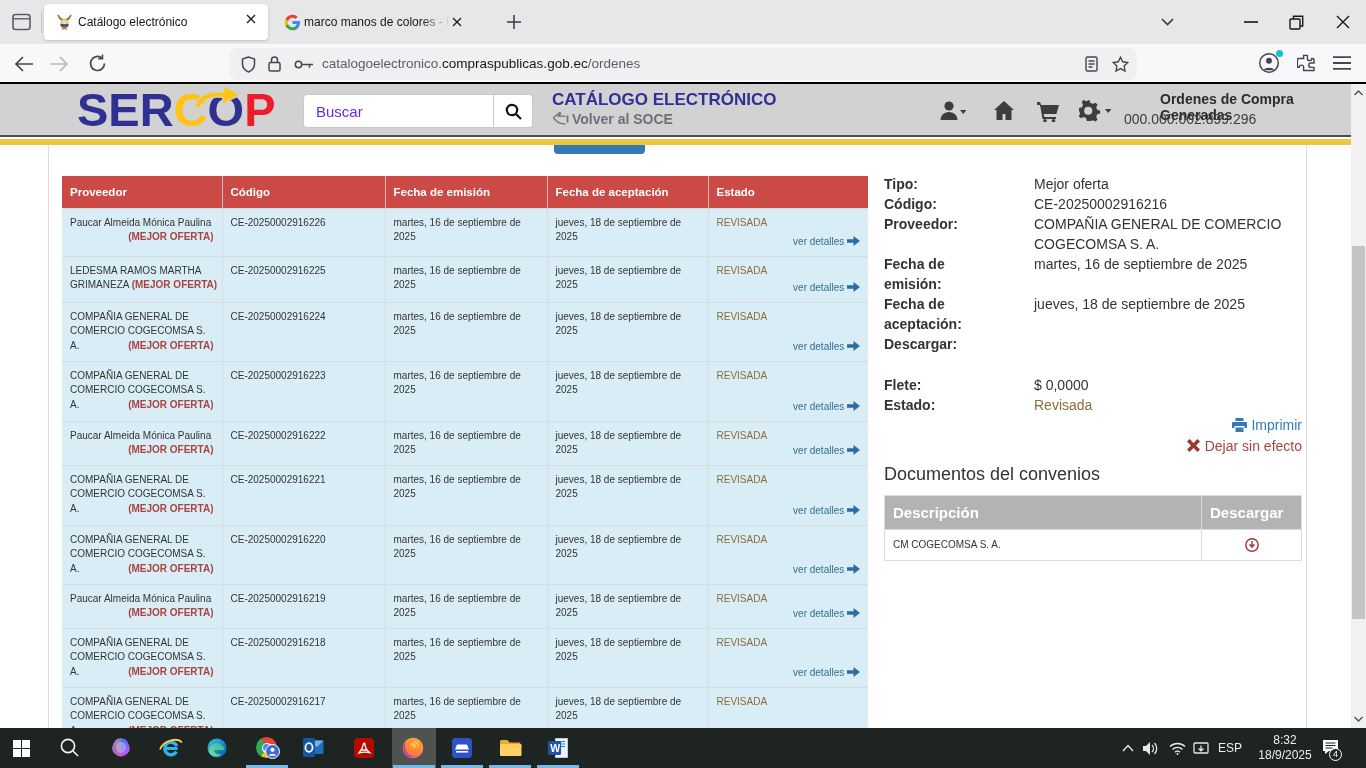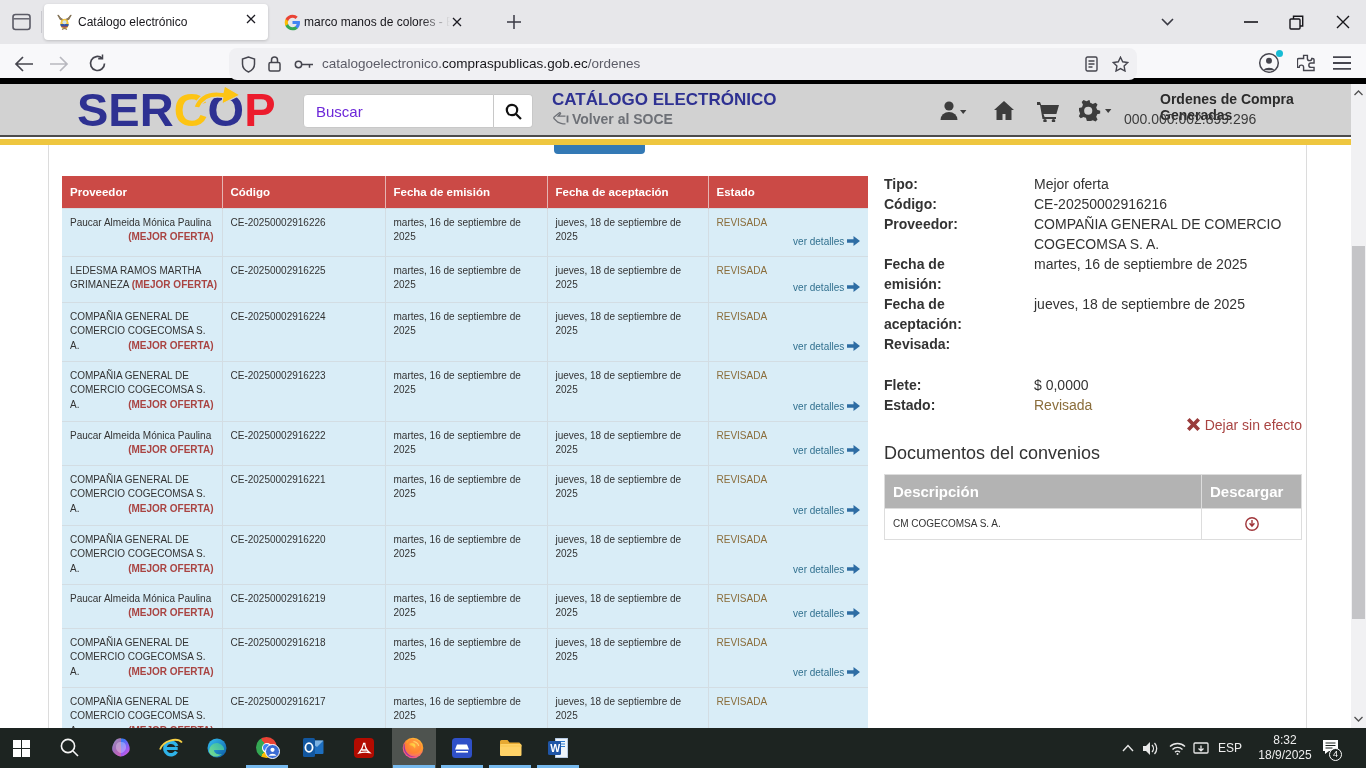--- a/index.html
+++ b/index.html
@@ -6,21 +6,21 @@
 html,body { width:1366px; height:768px; overflow:hidden; font-family:"Liberation Sans", sans-serif; background:#fff; }
 .abs { position:absolute; }
 #stage { position:relative; width:1366px; height:768px; }
 
 
 #tabbar { position:absolute; left:0; top:0; width:1366px; height:44px; background:#e7e7ea; }
 #tab1 { position:absolute; left:44px; top:4px; width:224px; height:36px; background:#fff; border-radius:4px; box-shadow:0 1px 3px rgba(0,0,0,.18); }
 #tab1 .title { position:absolute; left:34px; top:11px; font-size:12px; color:#17161b; }
 #tab1 .tclose { position:absolute; right:12px; top:10px; }
 .tab2title { position:absolute; left:304px; top:15px; font-size:12px; color:#17161b; width:146px; overflow:hidden; white-space:nowrap; }
-#toolbar { position:absolute; left:0; top:44px; width:1366px; height:40px; background:#f8f8fa; border-bottom:6px solid #000000; }
+#toolbar { position:absolute; left:0; top:44px; width:1366px; height:40px; background:#f8f8fa; border-bottom:2px solid #000000; }
 #urlbar { position:absolute; left:229px; top:4px; width:908px; height:32px; background:#f0f0f3; border-radius:8px; }
 .urltext { position:absolute; left:93px; top:8px; font-size:13.5px; color:#5b5b66; }
 .urltext b { color:#17161b; font-weight:normal; }
 
 
 #pgheader { position:absolute; left:0; top:84px; width:1366px; height:53px; background:#d2d2d2; border-bottom:2px solid #4c4c4c; }
 #yellowband { position:absolute; left:0; top:139px; width:1366px; height:6px; background:#eec63f; }
 #logo { position:absolute; left:77px; top:88px; font-size:47px; font-weight:bold; letter-spacing:0px; line-height:44px; }
 #searchbox { position:absolute; left:303px; top:94px; width:191px; height:34px; background:#fff; border:1px solid #c8c8c8; border-radius:4px 0 0 4px; }
 #searchbox span { position:absolute; left:12px; top:8px; color:#6d28d9; font-size:15px; }
@@ -357,33 +357,37 @@
           </div>
         <div class="drow">
             <dt>Fecha de<br>emisión:</dt>
             <dd>martes, 16 de septiembre de 2025</dd>
           </div>
         <div class="drow">
             <dt>Fecha de<br>aceptación:</dt>
             <dd>jueves, 18 de septiembre de 2025</dd>
           </div>
         <div class="drow">
-            <dt>Revisada:</dt>
+            <dt>Descargar:</dt>
           </div>
       </dl>
       <dl style="margin-top:21px">
         <div class="drow">
             <dt>Flete:</dt>
             <dd>$ 0,0000</dd>
           </div>
         <div class="drow">
             <dt>Estado:</dt>
             <dd class="rev">Revisada</dd>
           </div>
       </dl>
+      <div class="links" style="color:#337ab7;margin-top:0"><svg width="15" height="14" viewBox="0 0 15 14" fill="#337ab7" style="vertical-align:-2px;margin-right:4px">
+            <path d="M3.5 0h8v3h-8zM1 4h13a1 1 0 0 1 1 1v5h-2.5V8h-10v2H0V5a1 1 0 0 1 1-1z"></path>
+            <path d="M3.5 9.5h8V14h-8z"></path>
+          </svg>Imprimir</div>
       <div class="links" style="color:#a94442"><svg width="13" height="13" viewBox="0 0 13 13" fill="#993b3b" style="vertical-align:-1px;margin-right:5px">
             <path d="M2.6 0L6.5 3.9 10.4 0 13 2.6 9.1 6.5 13 10.4 10.4 13 6.5 9.1 2.6 13 0 10.4 3.9 6.5 0 2.6z"></path>
           </svg>Dejar sin efecto</div>
       <div id="dochead" style="margin-top:7px;line-height:21px">Documentos del convenios</div>
       <table class="dtable" id="doctable" style="margin-top:10px">
         <colgroup>
             <col style="width:318px">
             <col style="width:100px">
           </colgroup>
         <tbody>

